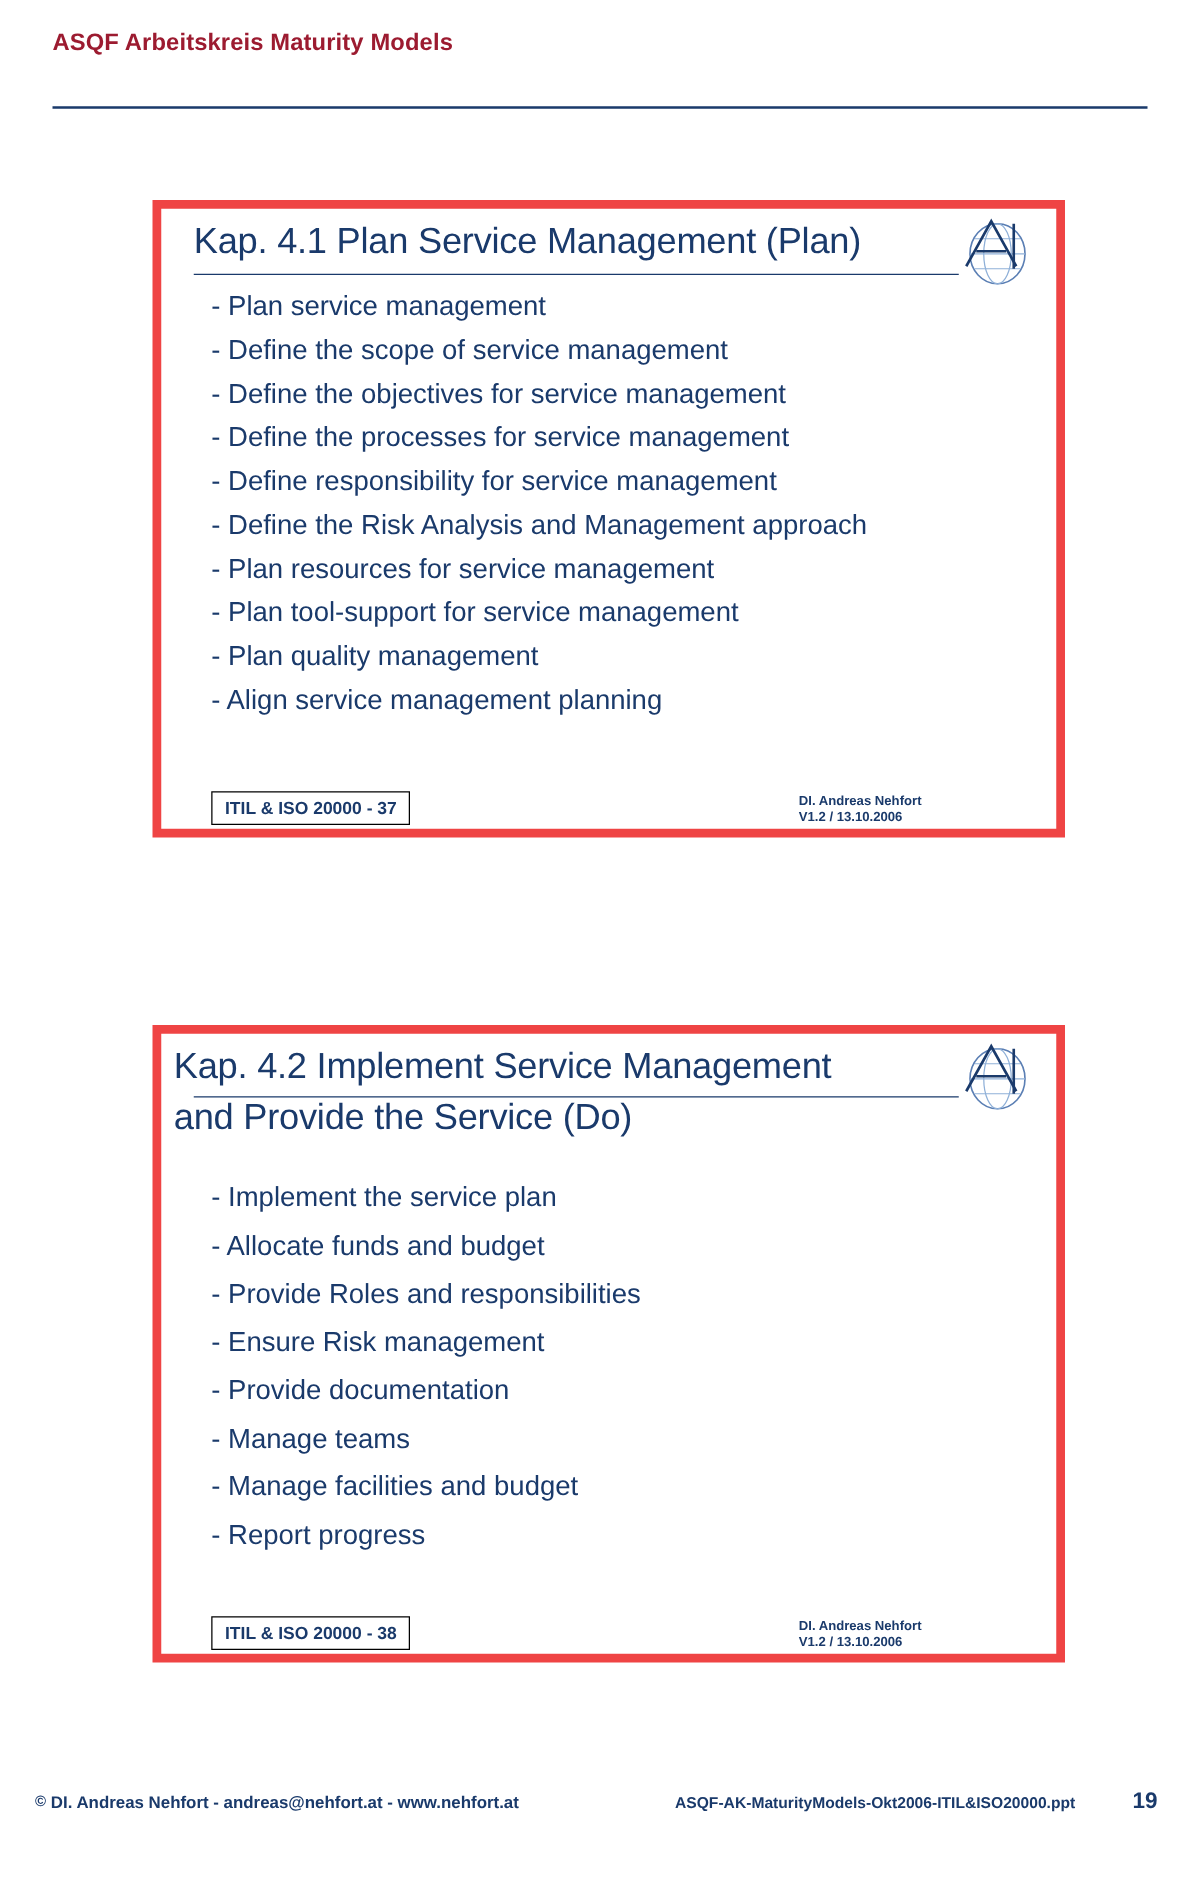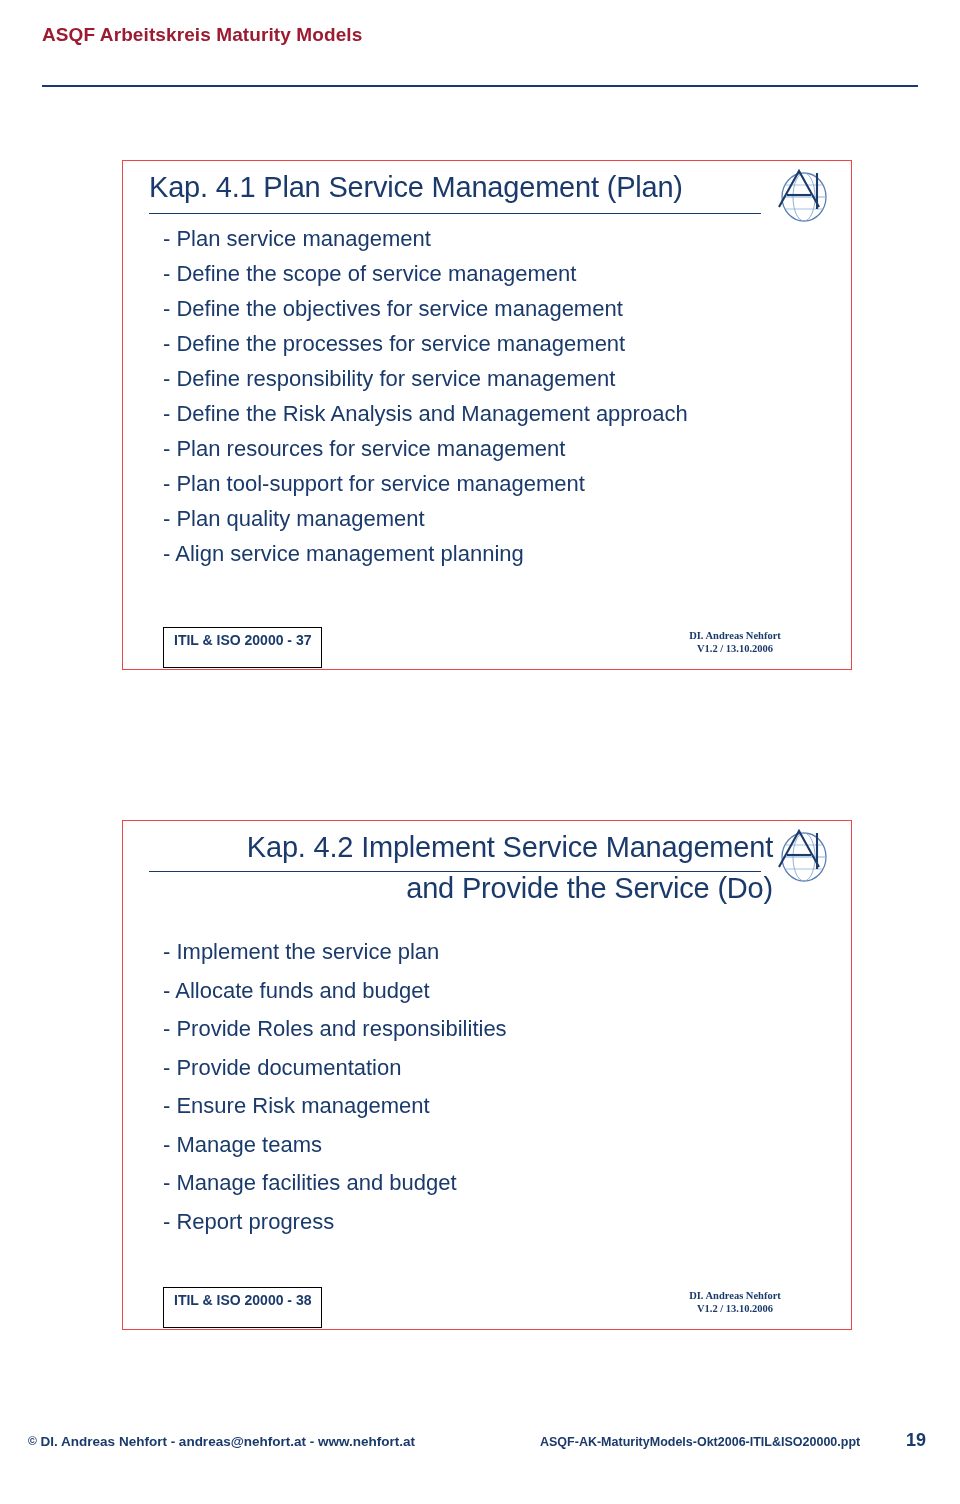--- a/index.html
+++ b/index.html
@@ -44,21 +44,21 @@
     left: 0;
     top: 62px;
     width: 876px;
     height: 0;
     border-top: 2px solid #1a3a6b;
   }
 
   
   .slide {
     position: absolute;
-    border: 1px solid #ef4444;
+    border: 7px solid #ef4444;
     background: #ffffff;
     box-sizing: border-box;
   }
   .slide-1 {
     left: 122px;
     top: 160px;
     width: 730px;
     height: 510px;
   }
   .slide-2 {
@@ -72,21 +72,21 @@
     position: absolute;
     left: 26px;
     top: 8px;
     width: 610px;
     font-size: 29px;
     color: #1a3a6b;
     line-height: 41px;
     letter-spacing: -0.2px;
   }
   .slide-title.centered {
-    text-align: right;
+    text-align: left;
     left: 10px;
     width: 640px;
   }
   .title-underline {
     position: absolute;
     left: 26px;
     width: 612px;
     border-top: 1px solid #1a3a6b;
   }
 
@@ -102,32 +102,31 @@
   }
 
   
   .slide-footer-box {
     position: absolute;
     border: 1px solid #000000;
     background: #ffffff;
     font-size: 14px;
     font-weight: bold;
     color: #1a3a6b;
-    padding: 4px 10px 19px 10px;
+    padding: 4px 10px 5px 10px;
     line-height: 16px;
     box-sizing: border-box;
   }
   .slide-author {
     position: absolute;
     font-size: 10.5px;
     font-weight: bold;
     color: #1a3a6b;
-    text-align: center;
+    text-align: left;
     line-height: 13px;
-    font-family: Liberation Serif, serif;
   }
 
   
   .logo {
     position: absolute;
     width: 62px;
     height: 56px;
   }
   .logo svg { display: block; }
 
@@ -240,22 +239,22 @@
       <path d="M6 40 L26 4 L46 40" fill="none" stroke="#1a3a6b" stroke-width="2.1"></path>
       <path d="M14 28 H38" stroke="#1a3a6b" stroke-width="2.1" fill="none"></path>
       <path d="M44 6 V42" stroke="#1a3a6b" stroke-width="2.1" fill="none"></path>
     </svg>
   </div>
 
   <div class="bullets" style="top:112px; line-height:38.5px;">
     <div class="bullet-line">- Implement the service plan</div>
     <div class="bullet-line">- Allocate funds and budget</div>
     <div class="bullet-line">- Provide Roles and responsibilities</div>
+    <div class="bullet-line">- Ensure Risk management</div>
     <div class="bullet-line">- Provide documentation</div>
-    <div class="bullet-line">- Ensure Risk management</div>
     <div class="bullet-line">- Manage teams</div>
     <div class="bullet-line">- Manage facilities and budget</div>
     <div class="bullet-line">- Report progress</div>
   </div>
 
   <div class="slide-footer-box" style="left:40px; top:466px;">ITIL &amp; ISO 20000 - 38</div>
 
   <div class="slide-author" style="right:26px; top:468px; width:180px;">
     <div>DI. Andreas Nehfort</div>
     <div>V1.2  /  13.10.2006</div>

